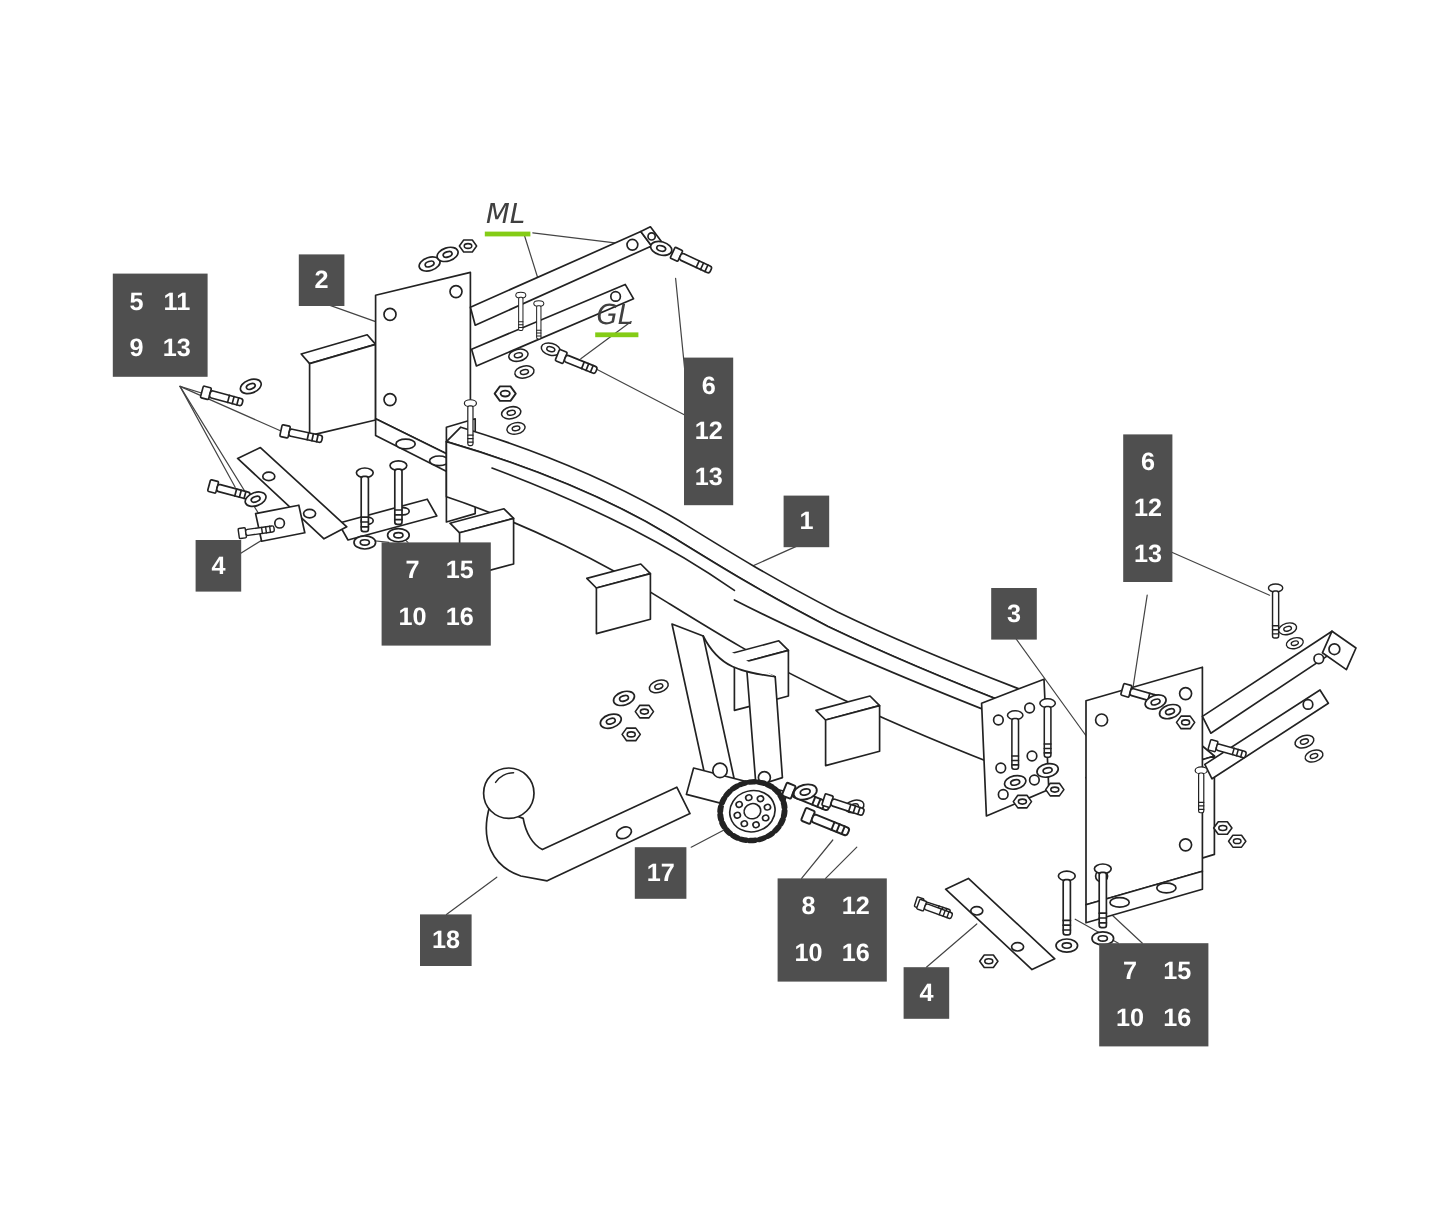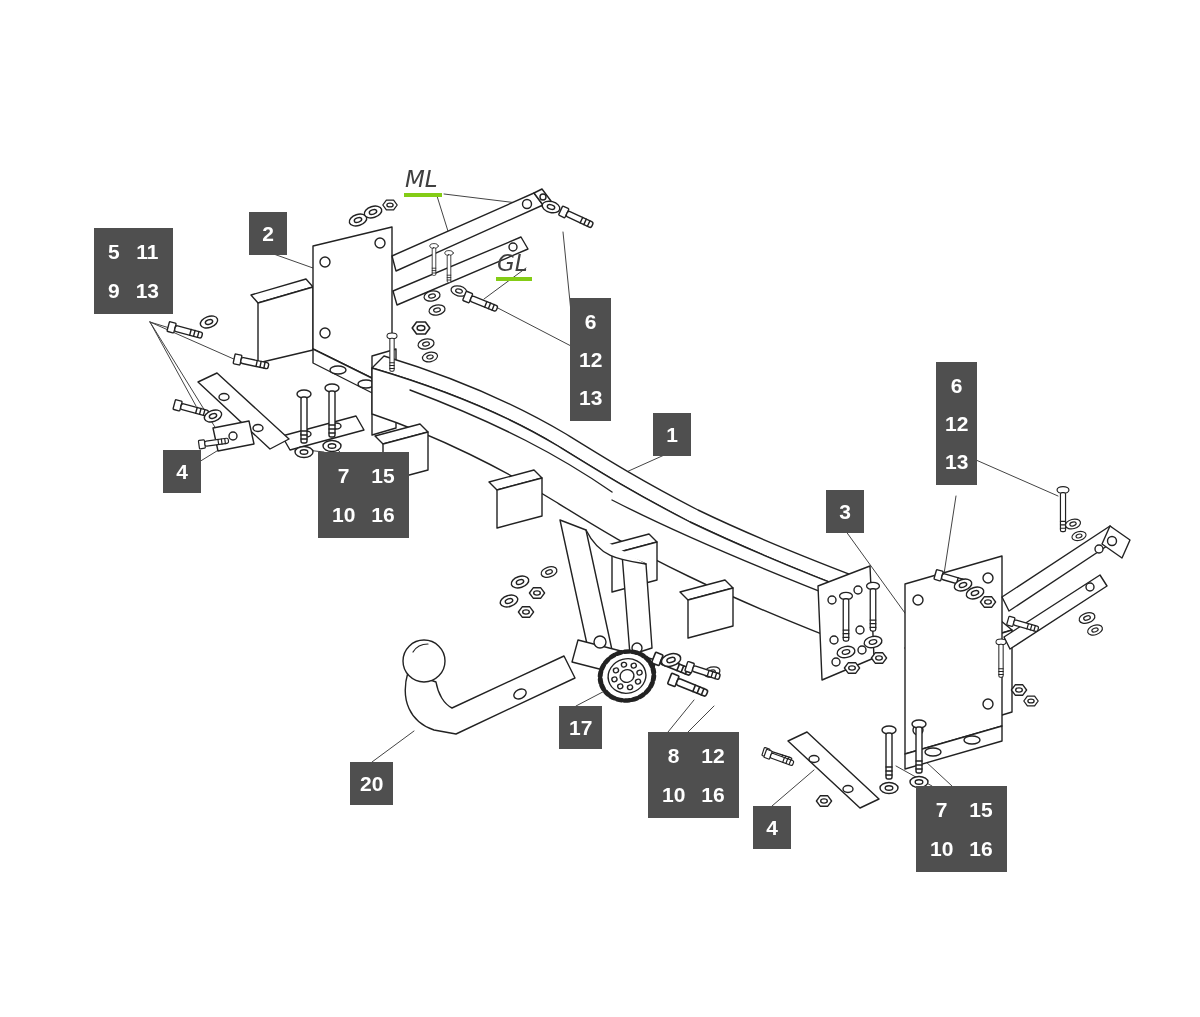--- a/index.html
+++ b/index.html
@@ -318,26 +318,26 @@
   <div class="co single" style="left:826px;top:490px">
     <span>3</span>
   </div>
 
   <div class="co vert" style="left:936px;top:362px">
     <span>6</span>
     <span>12</span>
     <span>13</span>
   </div>
 
-  <div class="co single" style="left:559px;top:706px">
+  <div class="co single" style="left:529px;top:706px">
     <span>17</span>
   </div>
 
   <div class="co single" style="left:350px;top:762px">
-    <span>20</span>
+    <span>18</span>
   </div>
 
   <div class="co grid2" style="left:648px;top:732px">
     <span>8</span>
     <span>12</span>
     <span>10</span>
     <span>16</span>
   </div>
 
   <div class="co single" style="left:753px;top:806px">

